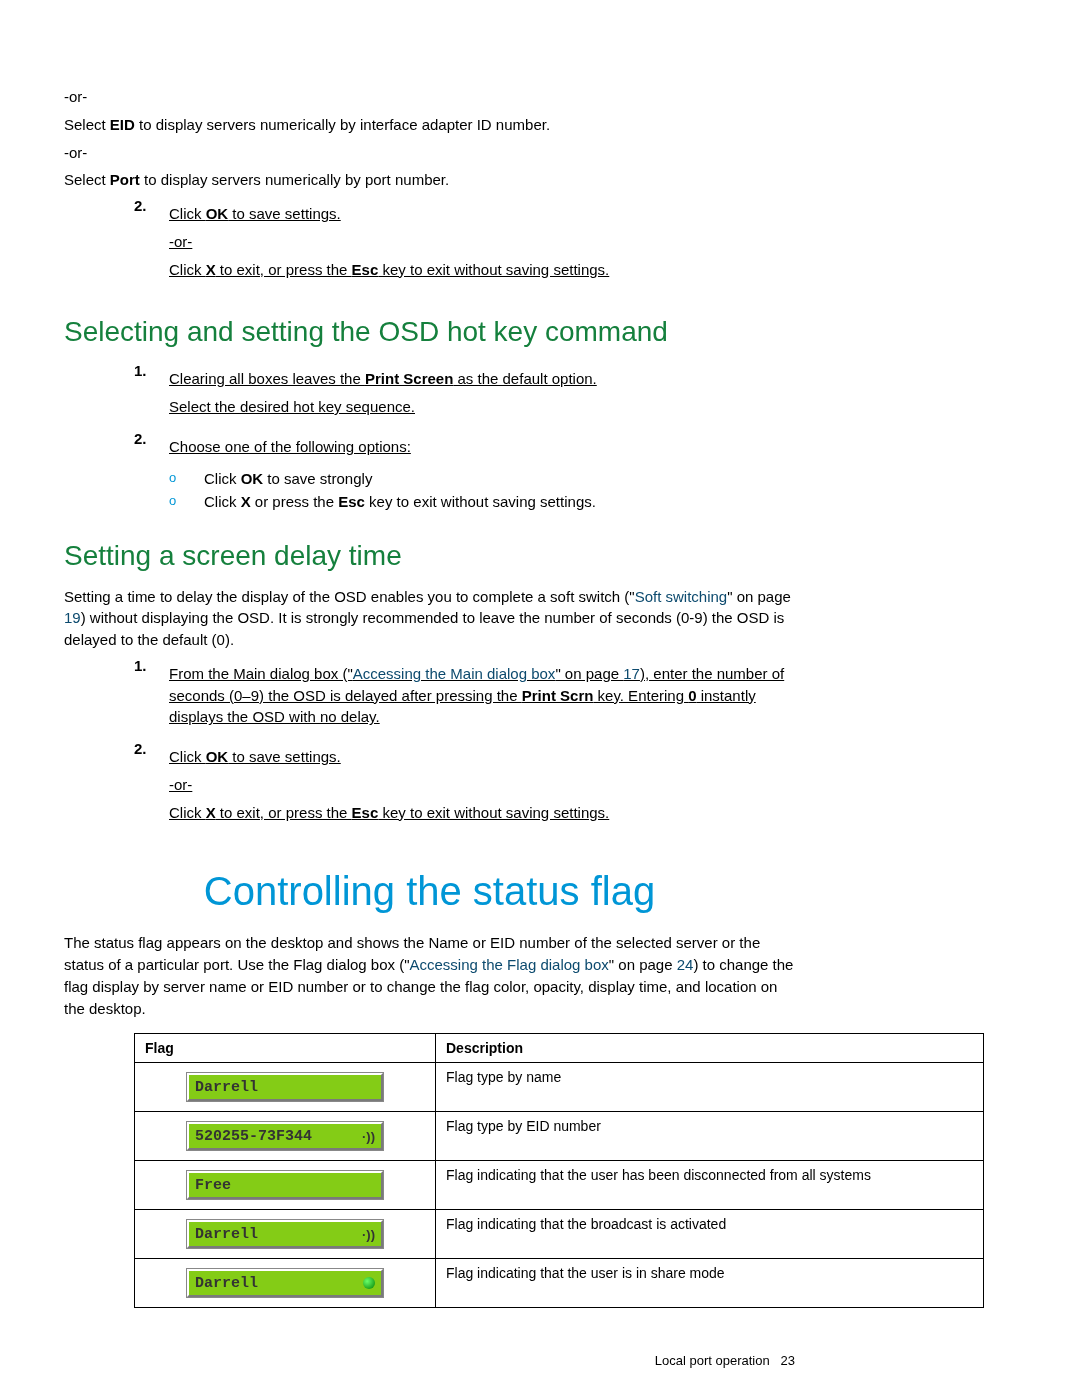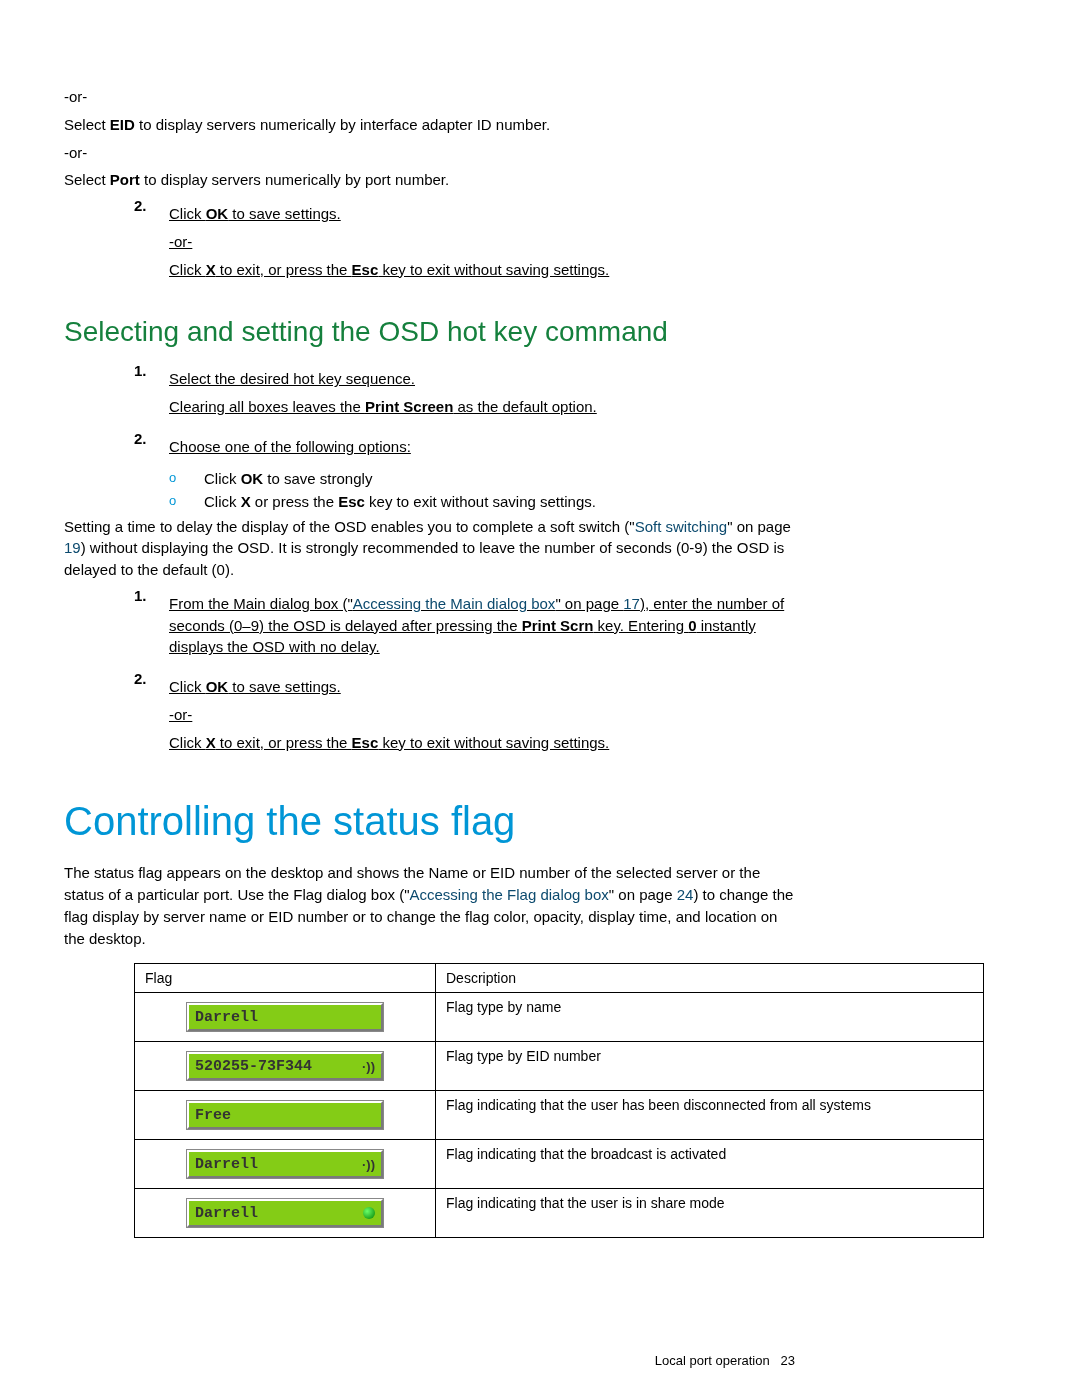--- a/index.html
+++ b/index.html
@@ -48,38 +48,39 @@
     font-size: 28px;
     font-weight: normal;
     color: #15803d;
     margin: 30px 0 14px 0;
   }
   .h1 {
     font-size: 40px;
     font-weight: normal;
     color: #0096d6;
     margin: 40px 0 18px 0;
+    text-align: center;
   }
   .link { color: #0c4a6e; }
   .bold { font-weight: bold; }
   table.flag-table {
     border-collapse: collapse;
     margin-left: 70px;
     width: 850px;
     margin-top: 14px;
   }
   table.flag-table th, table.flag-table td {
     border: 1px solid #000;
     padding: 6px 10px;
     font-size: 14px;
     vertical-align: top;
     text-align: left;
   }
   table.flag-table th {
-    font-weight: normal;
+    font-weight: bold;
   }
   .flag-box {
     display: inline-flex;
     align-items: center;
     justify-content: space-between;
     width: 180px;
     height: 24px;
     padding: 0 6px;
     background: #84cc16;
     border-top: 2px solid #fff;
@@ -142,24 +143,24 @@
         <span>Click </span><span class="bold">X</span><span> to exit, or press the </span><span class="bold">Esc</span><span> key to exit without saving settings.</span>
       </div>
     </div>
   </div>
 
   <div class="h2">Selecting and setting the OSD hot key command</div>
 
   <div class="ol-row">
     <div class="ol-num">1.</div>
     <div class="ol-body">
+      <div class="para">
+        <span>Clearing all boxes leaves the </span><span class="bold">Print Screen</span><span> as the default option.</span>
+      </div>
       <div class="para">Select the desired hot key sequence.</div>
-      <div class="para">
-        <span>Clearing all boxes leaves the </span><span class="bold">Print Screen</span><span> as the default option.</span>
-      </div>
     </div>
   </div>
 
   <div class="ol-row">
     <div class="ol-num">2.</div>
     <div class="ol-body">
       <div class="para">Choose one of the following options:</div>
     </div>
   </div>
 
@@ -169,20 +170,21 @@
       <span>Click </span><span class="bold">OK</span><span> to save strongly</span>
     </div>
   </div>
   <div class="sub-row">
     <div class="sub-mark">o</div>
     <div class="sub-body">
       <span>Click </span><span class="bold">X</span><span> or press the </span><span class="bold">Esc</span><span> key to exit without saving settings.</span>
     </div>
   </div>
 
+  <div class="h2">Setting a screen delay time</div>
 
   <div class="para indent-1">
     <span>Setting a time to delay the display of the OSD enables you to complete a soft switch ("</span><span class="link">Soft switching</span><span>" on page </span><span class="link">19</span><span>) without displaying the OSD. It is strongly recommended to leave the number of seconds (0-9) the OSD is delayed to the default (0).</span>
   </div>
 
   <div class="ol-row">
     <div class="ol-num">1.</div>
     <div class="ol-body para">
       <span>From the Main dialog box ("</span><span class="link">Accessing the Main dialog box</span><span>" on page </span><span class="link">17</span><span>), enter the number of seconds (0–9) the OSD is delayed after pressing the </span><span class="bold">Print Scrn</span><span> key. Entering </span><span class="bold">0</span><span> instantly displays the OSD with no delay.</span>
     </div>

